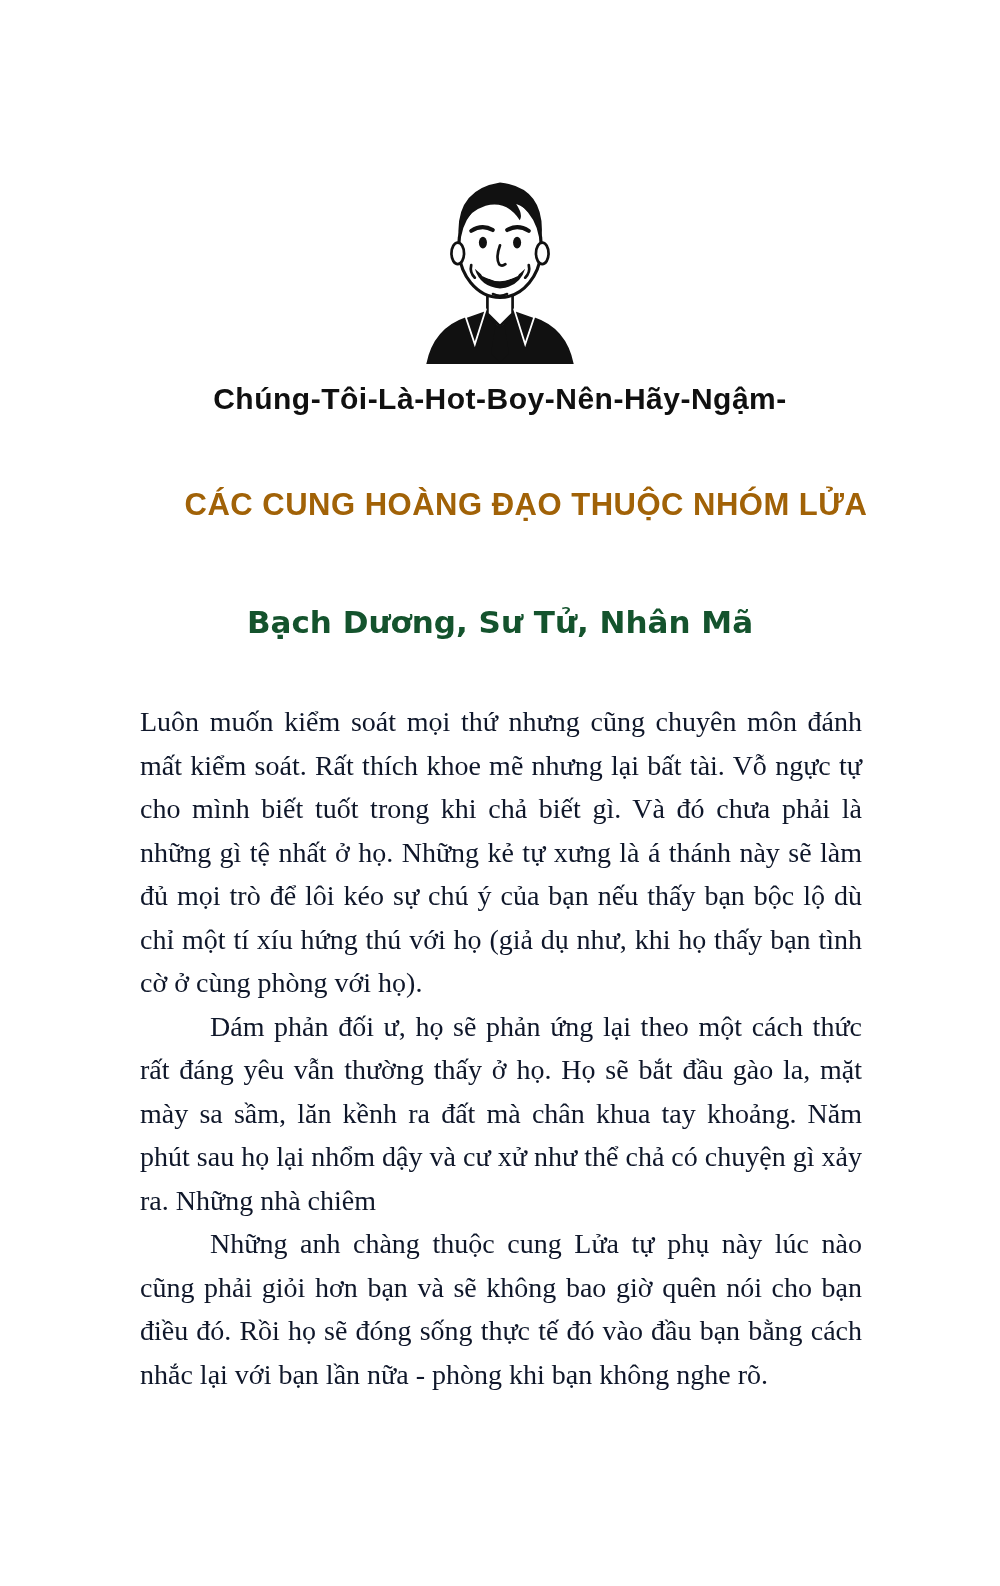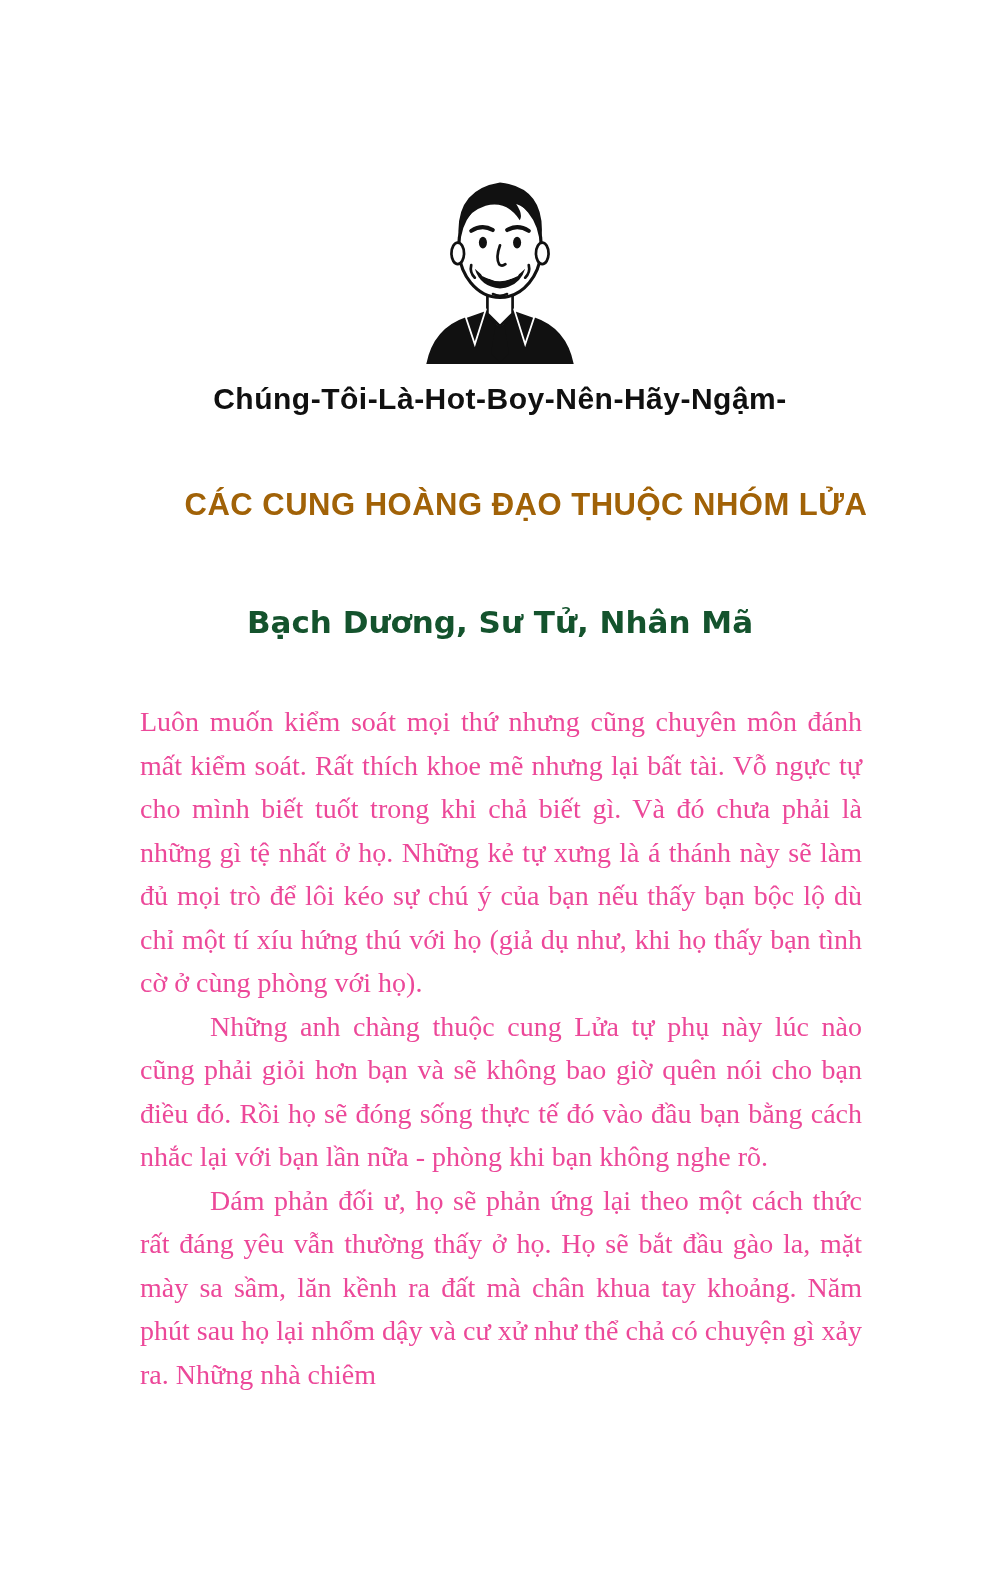--- a/index.html
+++ b/index.html
@@ -61,21 +61,21 @@
   }
   .body-text {
     position: absolute;
     top: 700px;
     left: 140px;
     width: 722px;
     font-family: "Liberation Serif", serif;
     font-size: 28px;
     line-height: 43.5px;
     text-align: justify;
-    color: #ec4899;
+    color: #0f172a;
   }
   .body-text p { text-indent: 70px; }
   .body-text p.first-par { text-indent: 0; }
 </style>
 </head>
 <body>
 
 <div class="page">
 
   <div class="illustration">
@@ -121,17 +121,17 @@
   <div class="title-block">
     <span>Chúng-Tôi-Là-Hot-Boy-Nên-Hãy-Ngậm-</span><br>
   </div>
 
   <div class="subtitle">CÁC CUNG HOÀNG ĐẠO THUỘC NHÓM LỬA</div>
 
   <div class="section-heading">Bạch Dương, Sư Tử, Nhân Mã</div>
 
   <div class="body-text">
     <p class="first-par">Luôn muốn kiểm soát mọi thứ nhưng cũng chuyên môn đánh mất kiểm soát. Rất thích khoe mẽ nhưng lại bất tài. Vỗ ngực tự cho mình biết tuốt trong khi chả biết gì. Và đó chưa phải là những gì tệ nhất ở họ. Những kẻ tự xưng là á thánh này sẽ làm đủ mọi trò để lôi kéo sự chú ý của bạn nếu thấy bạn bộc lộ dù chỉ một tí xíu hứng thú với họ (giả dụ như, khi họ thấy bạn tình cờ ở cùng phòng với họ).</p>
+    <p>Dám phản đối ư, họ sẽ phản ứng lại theo một cách thức rất đáng yêu vẫn thường thấy ở họ. Họ sẽ bắt đầu gào la, mặt mày sa sầm, lăn kềnh ra đất mà chân khua tay khoảng. Năm phút sau họ lại nhổm dậy và cư xử như thể chả có chuyện gì xảy ra. Những nhà chiêm</p>
     <p>Những anh chàng thuộc cung Lửa tự phụ này lúc nào cũng phải giỏi hơn bạn và sẽ không bao giờ quên nói cho bạn điều đó. Rồi họ sẽ đóng sống thực tế đó vào đầu bạn bằng cách nhắc lại với bạn lần nữa - phòng khi bạn không nghe rõ.</p>
-    <p>Dám phản đối ư, họ sẽ phản ứng lại theo một cách thức rất đáng yêu vẫn thường thấy ở họ. Họ sẽ bắt đầu gào la, mặt mày sa sầm, lăn kềnh ra đất mà chân khua tay khoảng. Năm phút sau họ lại nhổm dậy và cư xử như thể chả có chuyện gì xảy ra. Những nhà chiêm</p>
   </div>
 
 </div>
 
 </body></html>

